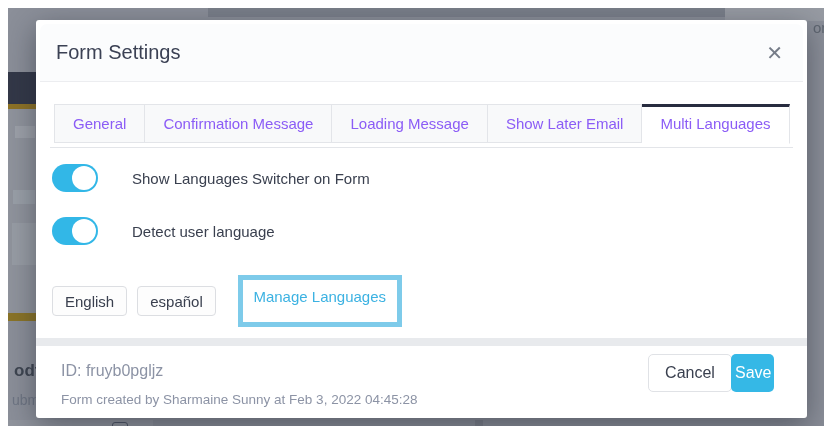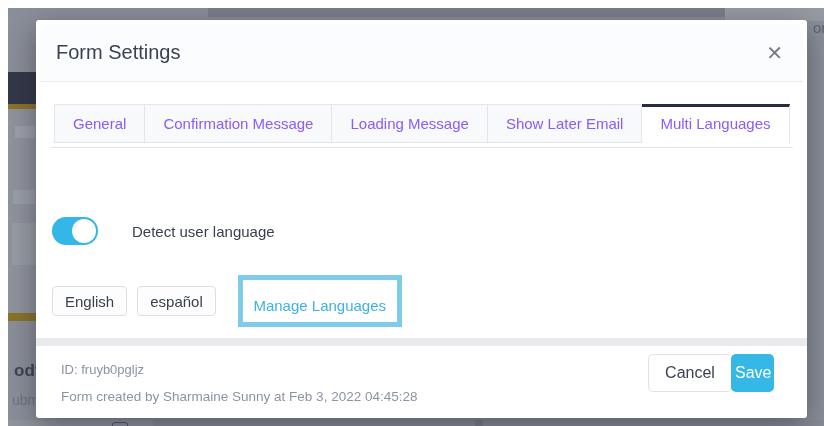--- a/index.html
+++ b/index.html
@@ -52,26 +52,26 @@
             background:#32b7e7; cursor:pointer; flex:0 0 auto; }
   .toggle .knob { position:absolute; top:2px; right:2px; width:24px; height:24px;
                   border-radius:50%; background:#ffffff; }
   .toggle-label { margin-left:30px; font-size:15px; color:#3a404f; }
 
   .lang-row { position:absolute; left:12px; top:249px; height:64px; display:flex; align-items:center; }
   .lang-btn { height:30px; padding:0 12px; display:flex; align-items:center;
               background:#fdfdfd; border:1px solid #dcdee2; border-radius:4px;
               font-size:15px; color:#3a404f; margin-right:10px; cursor:pointer; }
   .manage-box { margin-left:12px; width:164px; height:52px; border:5px solid #7ecbea;
-                background:#ffffff; display:flex; align-items:flex-end; justify-content:center; }
+                background:#ffffff; display:flex; align-items:flex-start; justify-content:center; }
   .manage-link { font-size:15px; color:#3cb2e2; cursor:pointer; }
 
   .footer-divider { position:absolute; left:0; top:318px; width:100%; height:1px; background:#e8eaed; }
   .footer-meta { position:absolute; left:17px; top:334px; }
-  .meta-line1 { font-size:13px; color:#8c93a5; }
+  .meta-line1 { font-size:16px; color:#8c93a5; }
   .meta-line2 { font-size:13.5px; color:#8c93a5; margin-top:4px; }
 
   .btn-cancel { position:absolute; left:612px; top:334px; width:84px; height:38px;
                 background:#ffffff; border:1px solid #e0e2e6; border-radius:5px;
                 font-size:16px; color:#3a404f; font-family:inherit; cursor:pointer; }
   .btn-save { position:absolute; left:695px; top:334px; width:43px; height:38px;
               background:#35b8e6; border:none; border-radius:5px;
               font-size:16px; color:#ffffff; font-family:inherit; cursor:pointer; }
 </style>
 </head>
@@ -104,20 +104,26 @@
     </div>
 
     <div class="tabs">
       <div class="tab">General</div>
       <div class="tab">Confirmation Message</div>
       <div class="tab">Loading Message</div>
       <div class="tab">Show Later Email</div>
       <div class="tab active">Multi Languages</div>
     </div>
 
+    <div class="toggle-row r1">
+      <div class="toggle">
+        <div class="knob"></div>
+      </div>
+      <div class="toggle-label">Show Languages Switcher on Form</div>
+    </div>
 
     <div class="toggle-row r2">
       <div class="toggle">
         <div class="knob"></div>
       </div>
       <div class="toggle-label">Detect user language</div>
     </div>
 
     <div class="lang-row">
       <div class="lang-btn">English</div>

